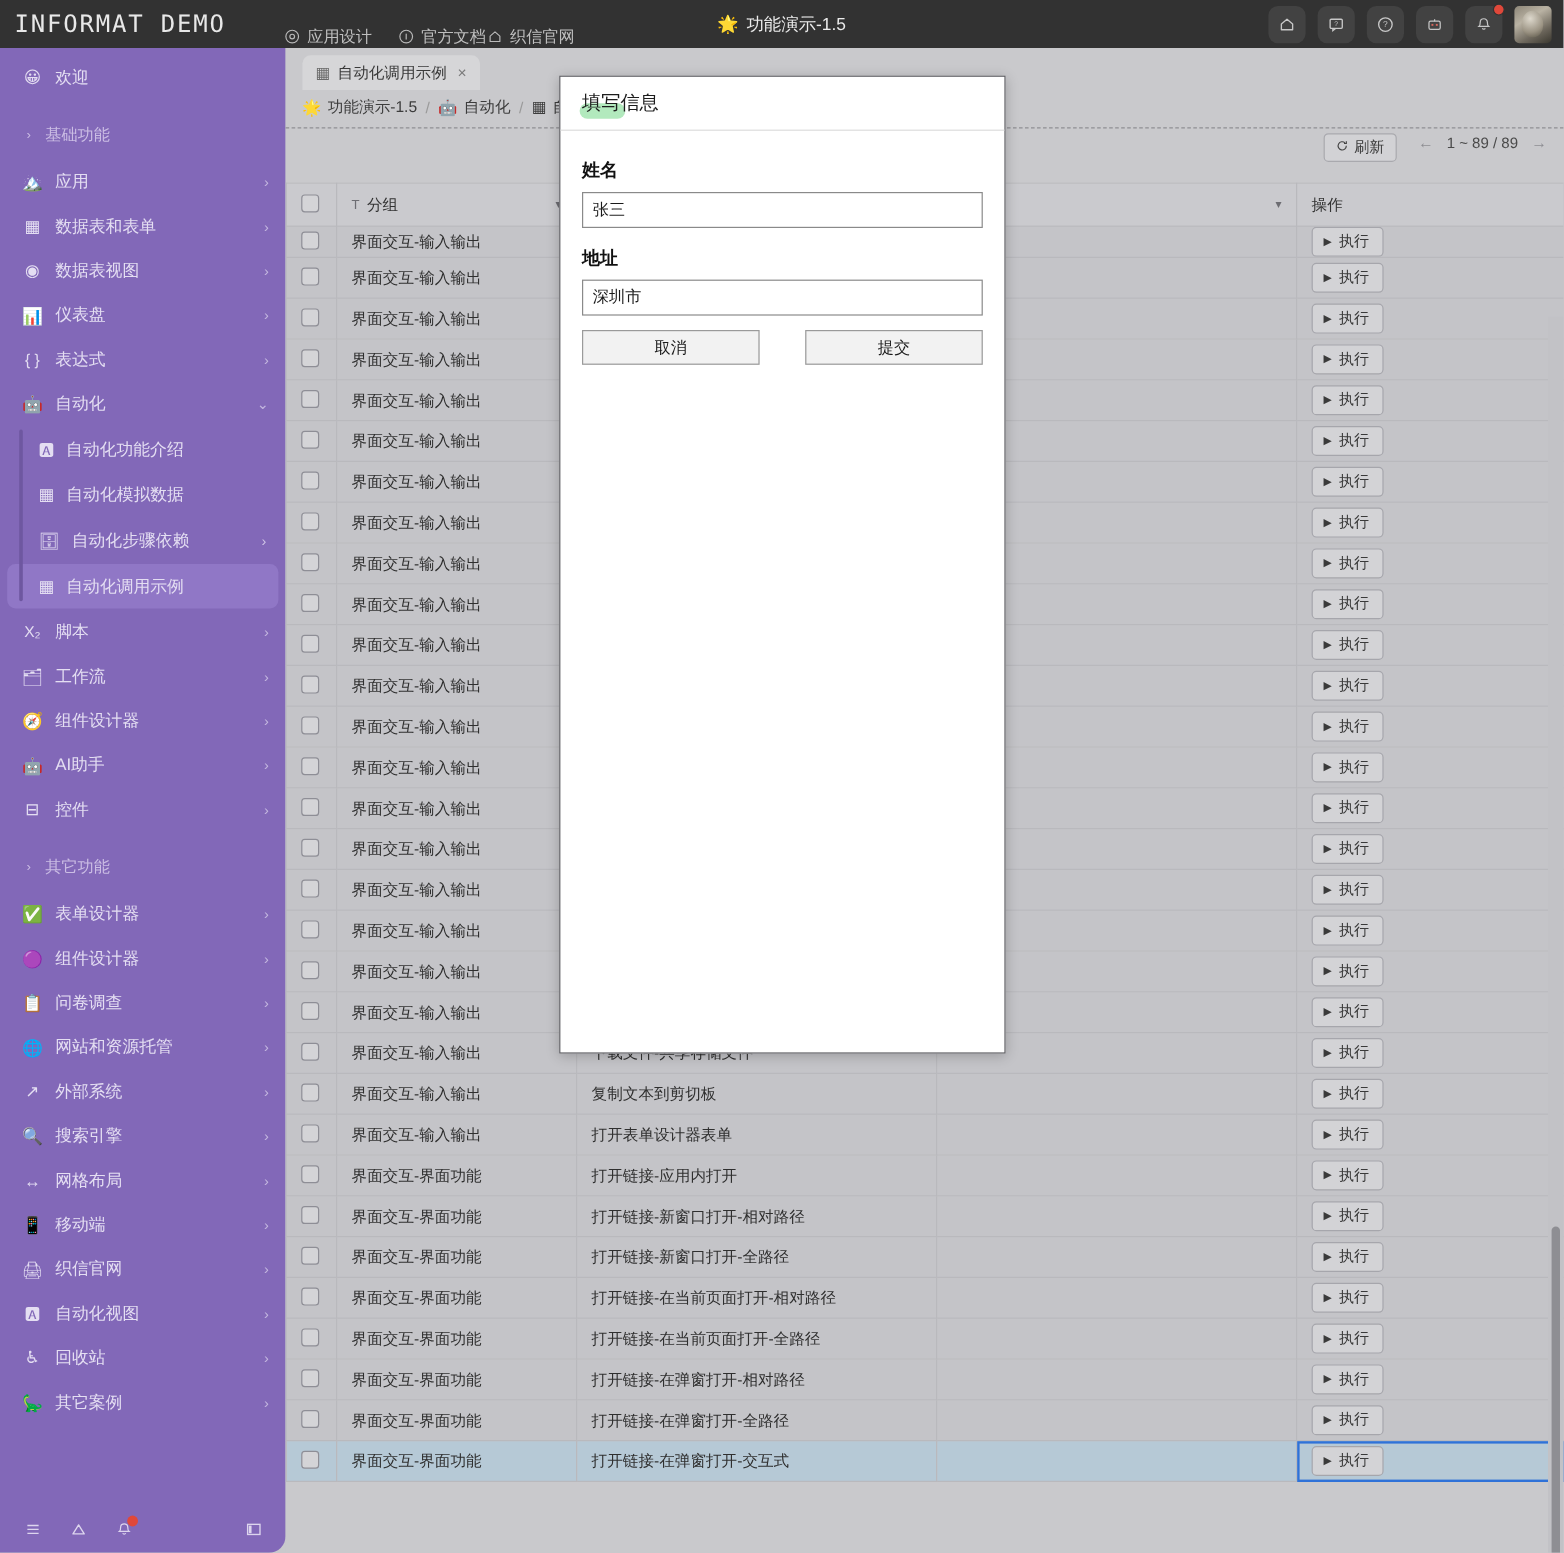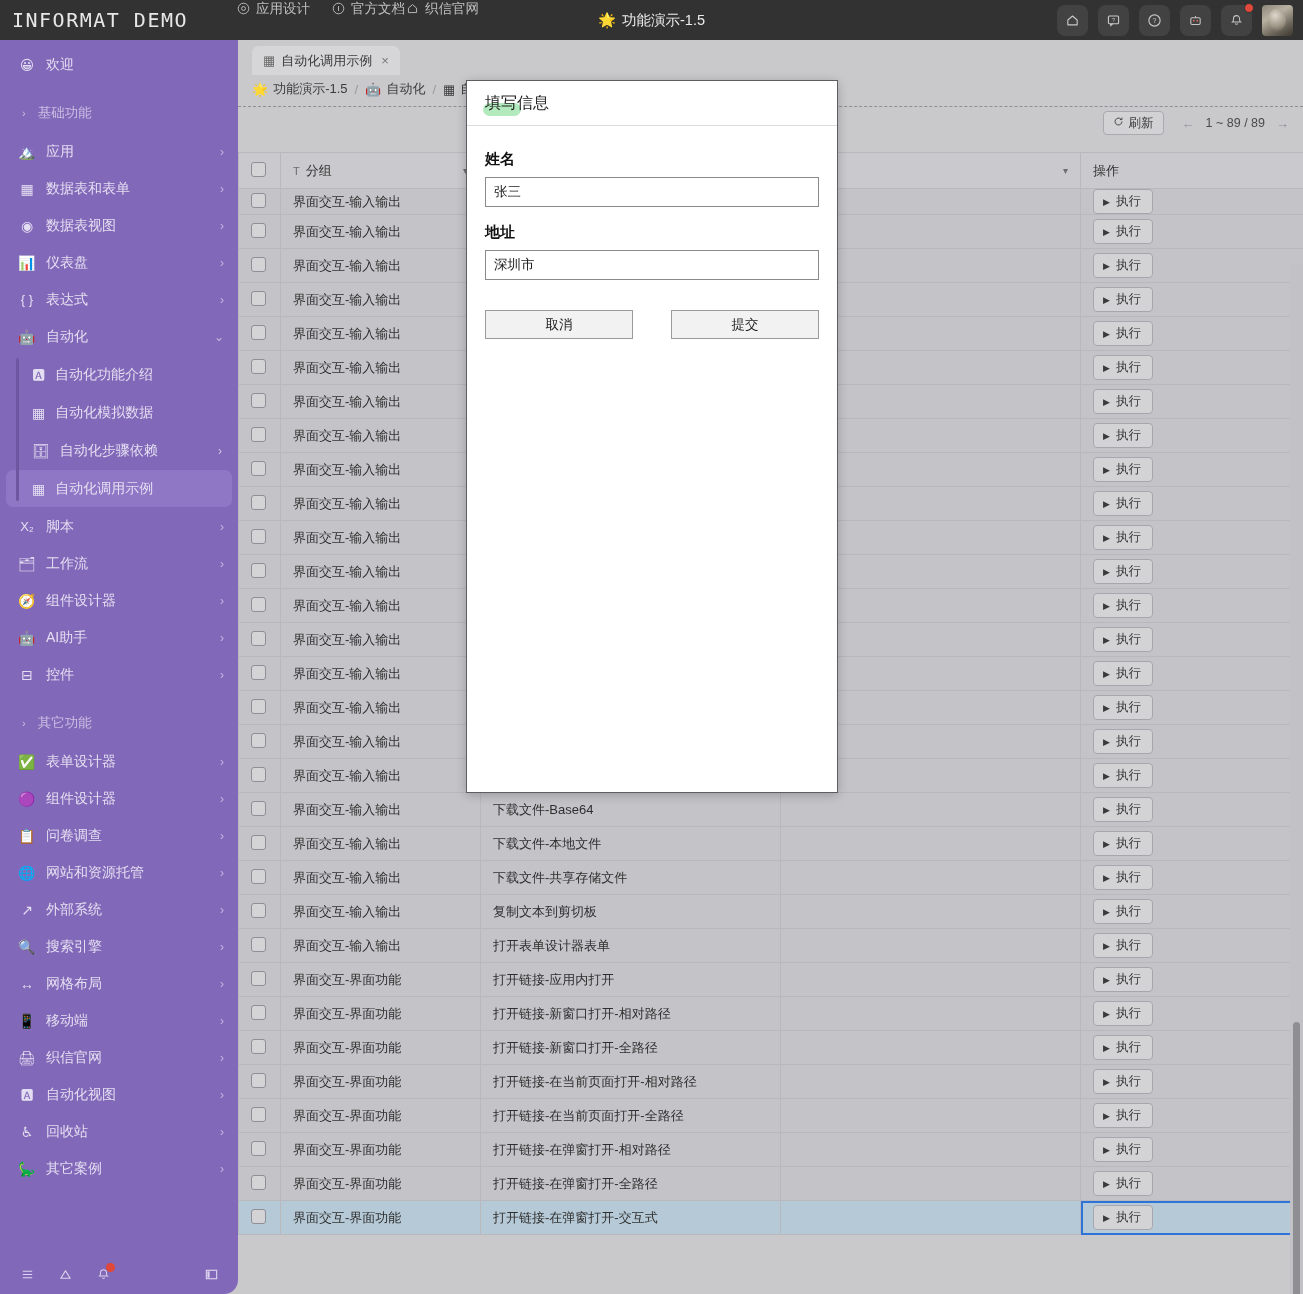--- a/index.html
+++ b/index.html
@@ -8,21 +8,21 @@
     width: 1303px; height: 1294px;
     overflow: hidden;
     font-family: "Liberation Sans", "DejaVu Sans", sans-serif;
     background: #c9c9cc;
   }
   #app { position: relative; width: 1303px; height: 1294px; }
 
   
   .topbar {
     position: absolute; top: 0; left: 0; width: 1303px; height: 40px;
-    background: #323232; display: flex; align-items: flex-start;
+    background: #323232; display: flex; align-items: flex-end;
   }
   .brand {
     width: 225px; height: 40px; display: flex; align-items: center;
     padding-left: 12px; color: #e8e8e8;
     font-family: "DejaVu Sans Mono", monospace;
     font-size: 20px; letter-spacing: 1.5px; font-weight: 400;
   }
   .topbar-links { display: flex; justify-content: center;
     padding-left: 12px; gap: 1px; }
   .tl-row { display: flex; align-items: center; gap: 22px; }
@@ -130,21 +130,21 @@
     padding-left: 14px; font-size: 13px; color: #3c3c3c;
   }
   .crumbs .sep { color: #9a9a9a; }
   .crumbs .ci { display: flex; align-items: center; gap: 5px; }
   .dashline { height: 1px; margin: 3px 0 0 0;
     border-top: 1px dashed #8f8f93; }
 
   .toolbar { height: 36px; position: relative; }
   .toolbar-right {
     position: absolute; right: 14px; top: 4px; display: flex;
-    align-items: center; gap: 18px;
+    align-items: flex-start; gap: 18px;
   }
   .refresh-btn {
     height: 24px; border: 1px solid #a9a9ae; border-radius: 4px;
     background: #d2d2d5; color: #3a3a3a; font-size: 12.5px;
     display: flex; align-items: center; gap: 5px; padding: 0 9px;
   }
   .pager { display: flex; align-items: center; gap: 11px;
     font-size: 12.5px; color: #4a4a4a; }
   .pager .arw { color: #8d8d92; font-size: 13px; }
 
@@ -177,21 +177,21 @@
     position: absolute; right: 3px; top: 870px; width: 7px; height: 360px;
     background: #8e8e93; border-radius: 4px;
   }
   .vscroll-track {
     position: absolute; right: 0; top: 112px; bottom: 0; width: 13px;
     background: #c2c2c6;
   }
 
   
   .modal {
-    position: absolute; left: 466px; top: 80px; width: 372px; height: 713px;
+    position: absolute; left: 466px; top: 63px; width: 372px; height: 815px;
     background: #ffffff; border: 1px solid #5d5d62;
     box-shadow: 0 2px 10px rgba(0,0,0,.22);
     z-index: 50;
   }
   .modal-head {
     height: 45px; border-bottom: 1px solid #dcdcdc;
     display: flex; align-items: center; padding: 0 18px;
   }
   .modal-title { font-size: 16px; color: #1d1d1d; position: relative; }
   .modal-title .hl {
@@ -200,21 +200,21 @@
   }
   .modal-title span.t { position: relative; z-index: 1; }
   .modal-body { padding: 24px 18px 0 18px; }
   .fld-label { font-size: 15px; color: #111; margin-bottom: 8px; font-weight: bold; }
   .fld-input {
     width: 100%; height: 30px; border: 1px solid #8a8a8a; background: #fff;
     font-size: 13.5px; color: #1a1a1a; padding: 0 8px;
     font-family: "Liberation Sans", sans-serif; border-radius: 0;
   }
   .fld-gap { height: 16px; }
-  .modal-actions { display: flex; gap: 38px; margin-top: 30px; }
+  .modal-actions { display: flex; gap: 38px; margin-top: 12px; }
   .m-btn {
     width: 148px; height: 29px; border: 1px solid #9a9a9a; background: #f2f2f2;
     font-size: 13.5px; color: #1b1b1b; font-family: "Liberation Sans", sans-serif;
   }
 </style>
 </head>
 <body>
 
 <div id="app">
 

